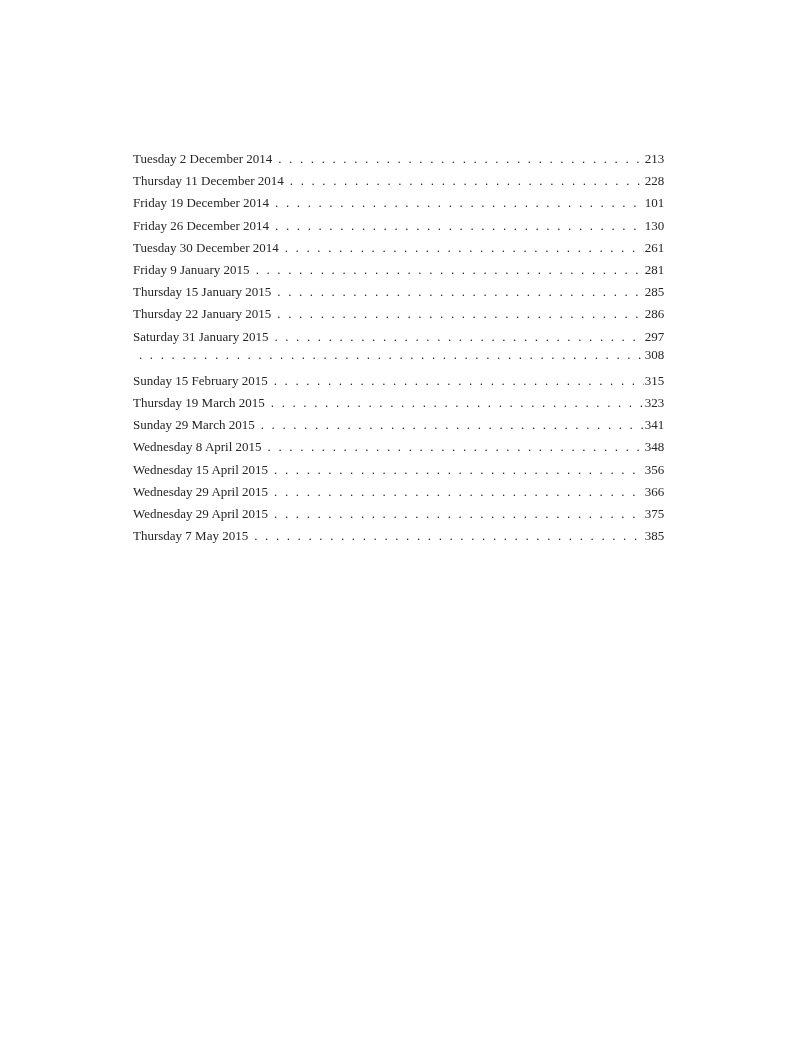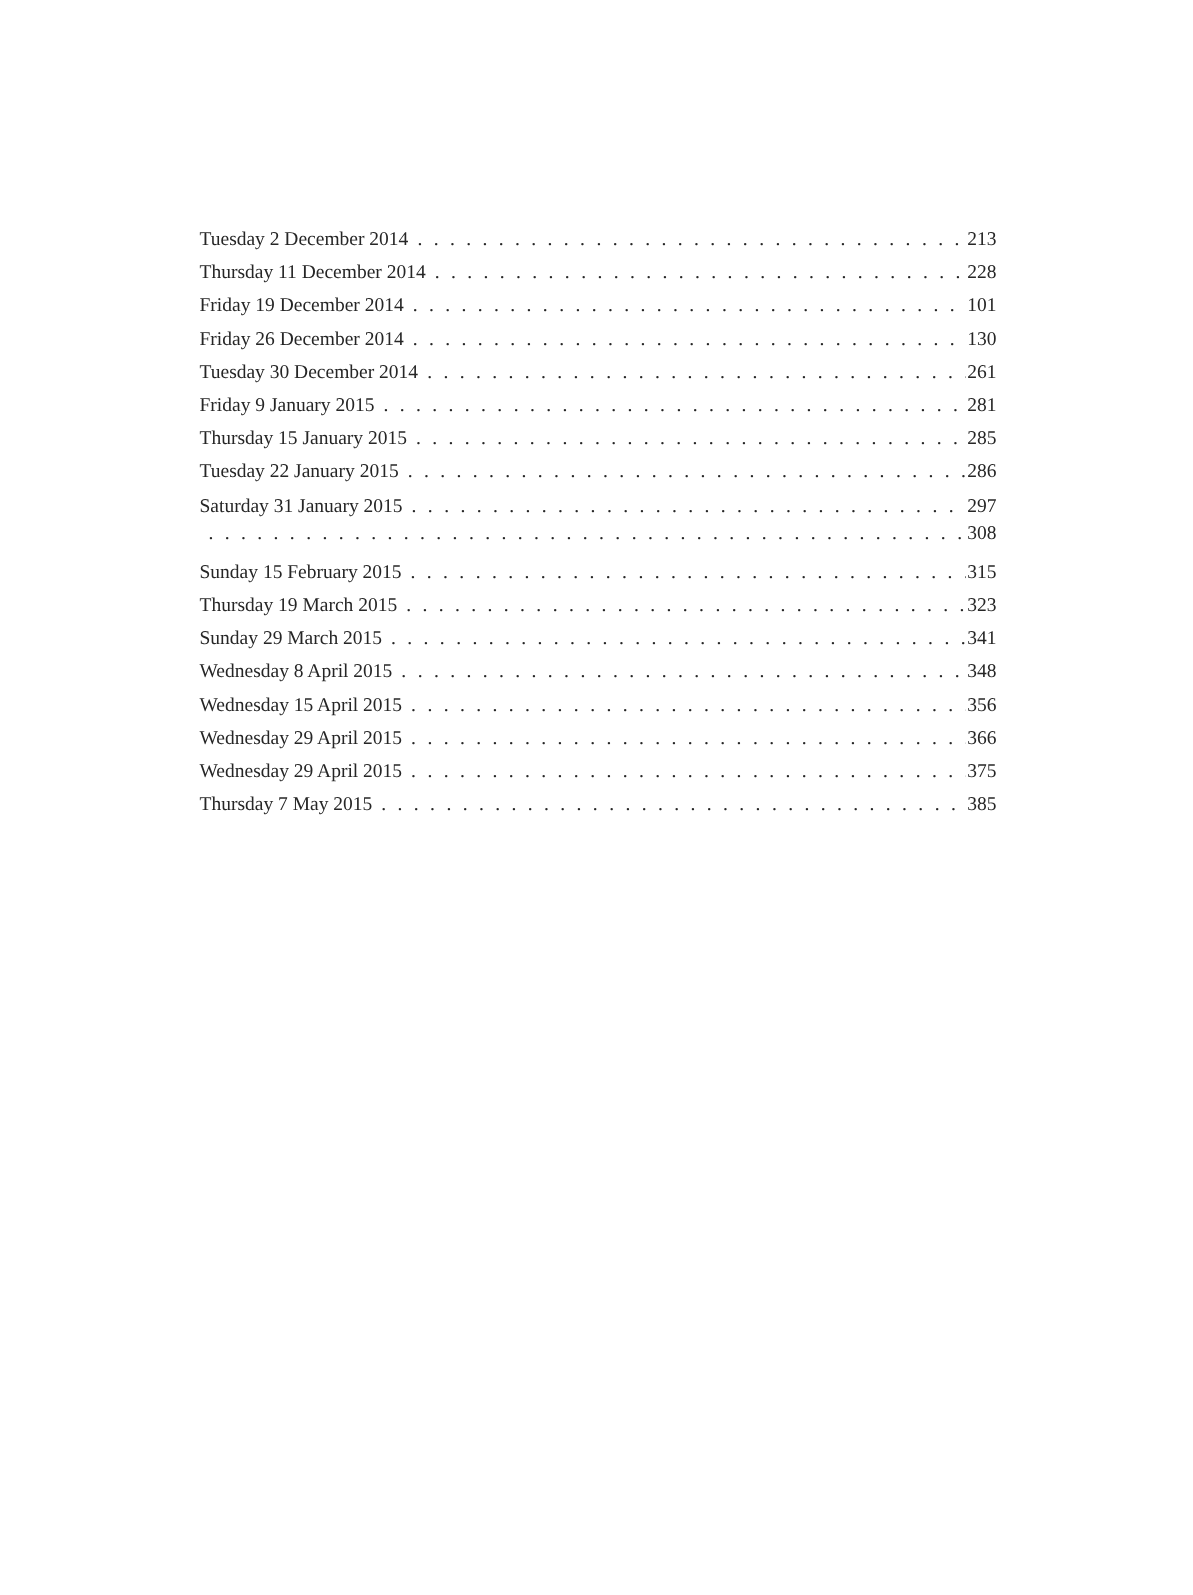--- a/index.html
+++ b/index.html
@@ -96,21 +96,21 @@
     <span class="toc-page">281</span>
   </div>
 
   <div class="toc-row">
     <span class="toc-title">Thursday 15 January 2015</span>
     <span class="toc-dots"></span>
     <span class="toc-page">285</span>
   </div>
 
   <div class="toc-row">
-    <span class="toc-title">Tuesday 22 January 2015</span>
+    <span class="toc-title">Thursday 22 January 2015</span>
     <span class="toc-dots"></span>
     <span class="toc-page">286</span>
   </div>
 
   <div class="toc-row">
     <span class="toc-title">Saturday 31 January 2015</span>
     <span class="toc-dots"></span>
     <span class="toc-page">297</span>
   </div>
 

